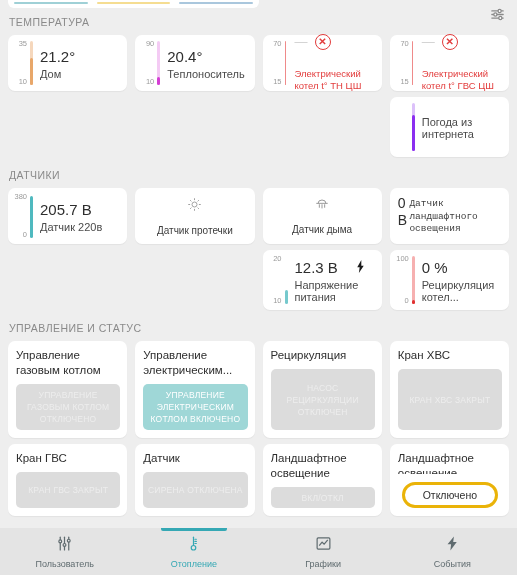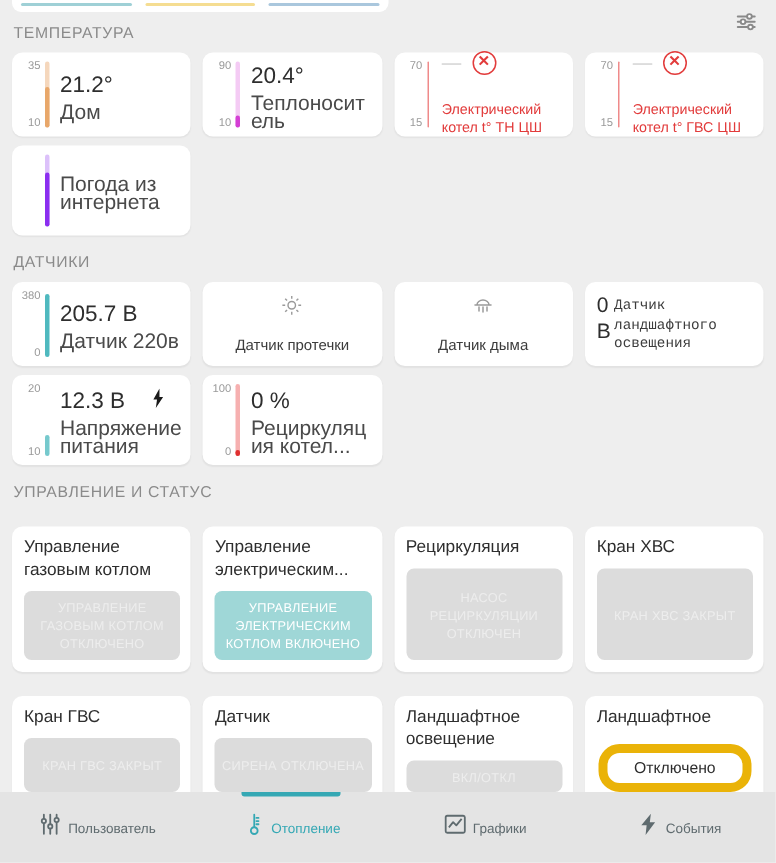--- a/index.html
+++ b/index.html
@@ -28,21 +28,21 @@
   }
 
   
   .page { position: absolute; top: 10px; left: 0; right: 0; bottom: 47px; }
 
   .section-title {
     font-size: 10.5px; color: #8a8a8a; letter-spacing: .45px;
     padding: 6px 0 7px 9px; text-transform: uppercase;
   }
 
-  .grid { display: flex; flex-wrap: wrap; padding: 0 4px; }
+  .grid { display: flex; flex-wrap: wrap; padding: 0 4px; justify-content: flex-end; }
   .cell { width: 25%; padding: 0 4px 6px 4px; }
 
   .card {
     background: #fff; border-radius: 7px; height: 100%;
     box-shadow: 0 1px 1px rgba(0,0,0,.05);
   }
 
   
   .gauge-card { display: flex; height: 56px; padding: 5px 6px 5px 5px; }
   .scale {
@@ -60,21 +60,21 @@
     position: absolute; left: 0; right: 0; top: 0; bottom: 0;
     border-radius: 2px;
   }
   .fill { position: absolute; left: 0; right: 0; border-radius: 2px; }
   .gauge-body { flex: 1; display: flex; flex-direction: column; justify-content: center; min-width: 0; }
   .gauge-value {
     font-size: 15px; color: #2e2e2e; font-weight: 400;
     line-height: 19px; display: flex; align-items: center; gap: 4px;
   }
   .gauge-label {
-    font-size: 14px; color: #4a4a4a; line-height: 12px;
+    font-size: 11px; color: #4a4a4a; line-height: 12px;
     margin-top: 2px; word-wrap: break-word;
   }
 
   
   .err-top { display: flex; align-items: center; gap: 7px; }
   .dash { color: #cfcfcf; font-size: 13px; line-height: 10px; }
   .x-circle {
     width: 16px; height: 16px; border-radius: 50%;
     border: 1.7px solid #e23b3b; color: #e23b3b;
     display: flex; align-items: center; justify-content: center;
@@ -88,21 +88,21 @@
     align-items: center; justify-content: center; gap: 9px;
   }
   .icon-card .cap { font-size: 10px; color: #3c3c3c; }
 
   
   .plain-card { height: 56px; padding: 7px 8px; display: flex; flex-direction: row; }
   .plain-value { font-size: 14px; color: #2e2e2e; line-height: 17px; }
   .plain-label { font-size: 9.5px; color: #3c3c3c; line-height: 12.5px; margin-top: 3px; font-family: Liberation Mono, monospace; }
 
   
-  .ctrl-cell { width: 25%; padding: 0 4px 6px 4px; margin-top: 10px; }
+  .ctrl-cell { width: 25%; padding: 0 4px 6px 4px; }
   .ctrl-card {
     background: #fff; border-radius: 7px; padding: 7px 7px 8px 8px;
     height: 97px; display: flex; flex-direction: column;
     box-shadow: 0 1px 1px rgba(0,0,0,.05);
   }
   .ctrl-title {
     font-size: 11.5px; color: #2e2e2e; line-height: 15px;
     overflow: hidden;
   }
   .ctrl-btn {
@@ -110,32 +110,32 @@
     background: #dcdcdc; color: #ededed;
     display: flex; align-items: center; justify-content: center;
     text-align: center; font-size: 8.5px; line-height: 12px;
     letter-spacing: .2px; padding: 2px 4px; cursor: pointer;
     text-transform: uppercase; border: none;
     font-family: "Liberation Sans", sans-serif;
   }
   .ctrl-btn.on { background: #9fd7d7; color: #ffffff; }
   .pill-wrap { margin-top: 8px; display: flex; justify-content: center; }
   .pill {
-    border: 6px solid #eab308; border-radius: 14px; background: #fff;
+    border: 3px solid #eab308; border-radius: 14px; background: #fff;
     font-size: 10.5px; color: #2e2e2e; padding: 4px 18px; cursor: pointer;
     font-family: "Liberation Sans", sans-serif;
   }
 
   
   .nav {
     position: absolute; left: 0; right: 0; bottom: 0; height: 47px;
     background: #e4e4e4; display: flex;
   }
   .nav-item {
-    flex: 1; display: flex; flex-direction: row;
+    flex: 1; display: flex; flex-direction: column;
     align-items: center; justify-content: center; gap: 3px;
     position: relative; cursor: pointer; color: #5f6b6f;
   }
   .nav-item .nav-label { font-size: 9px; }
   .nav-item.active { color: #35a8b4; }
   .nav-item.active::before {
     content: ""; position: absolute; top: 0; left: 50%;
     transform: translateX(-50%); width: 66px; height: 3px;
     background: #35a8b4; border-radius: 0 0 2px 2px;
   }

